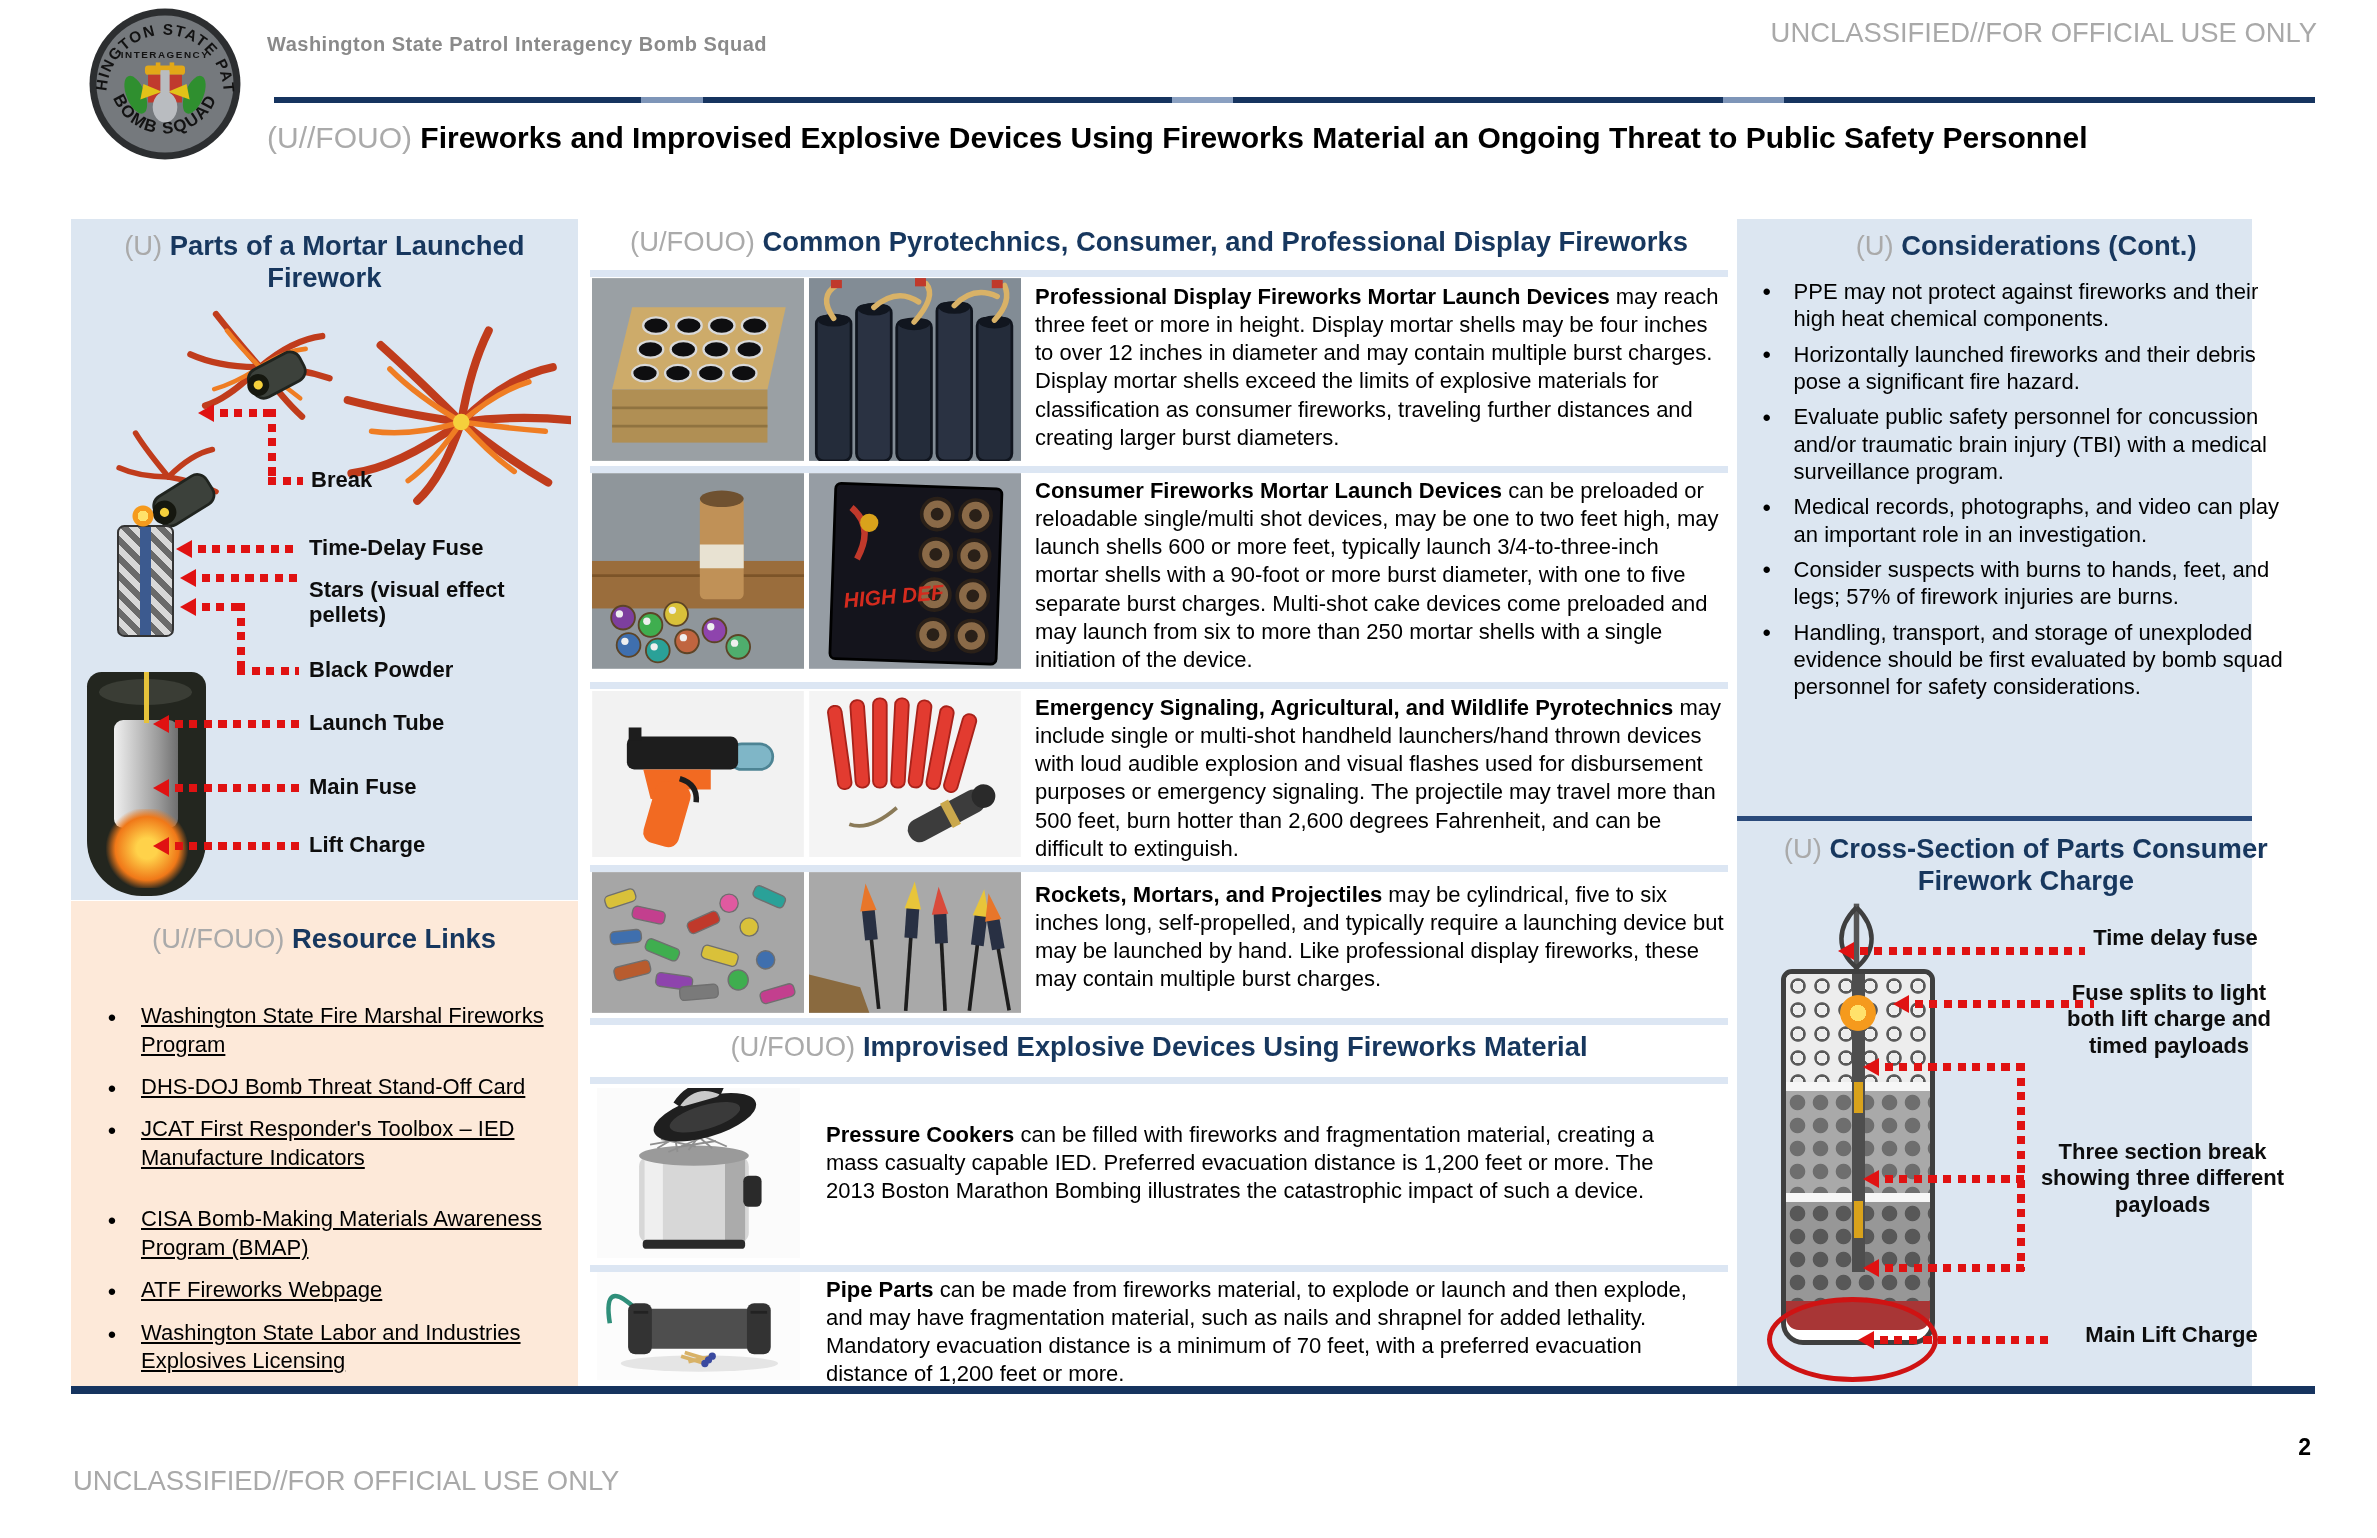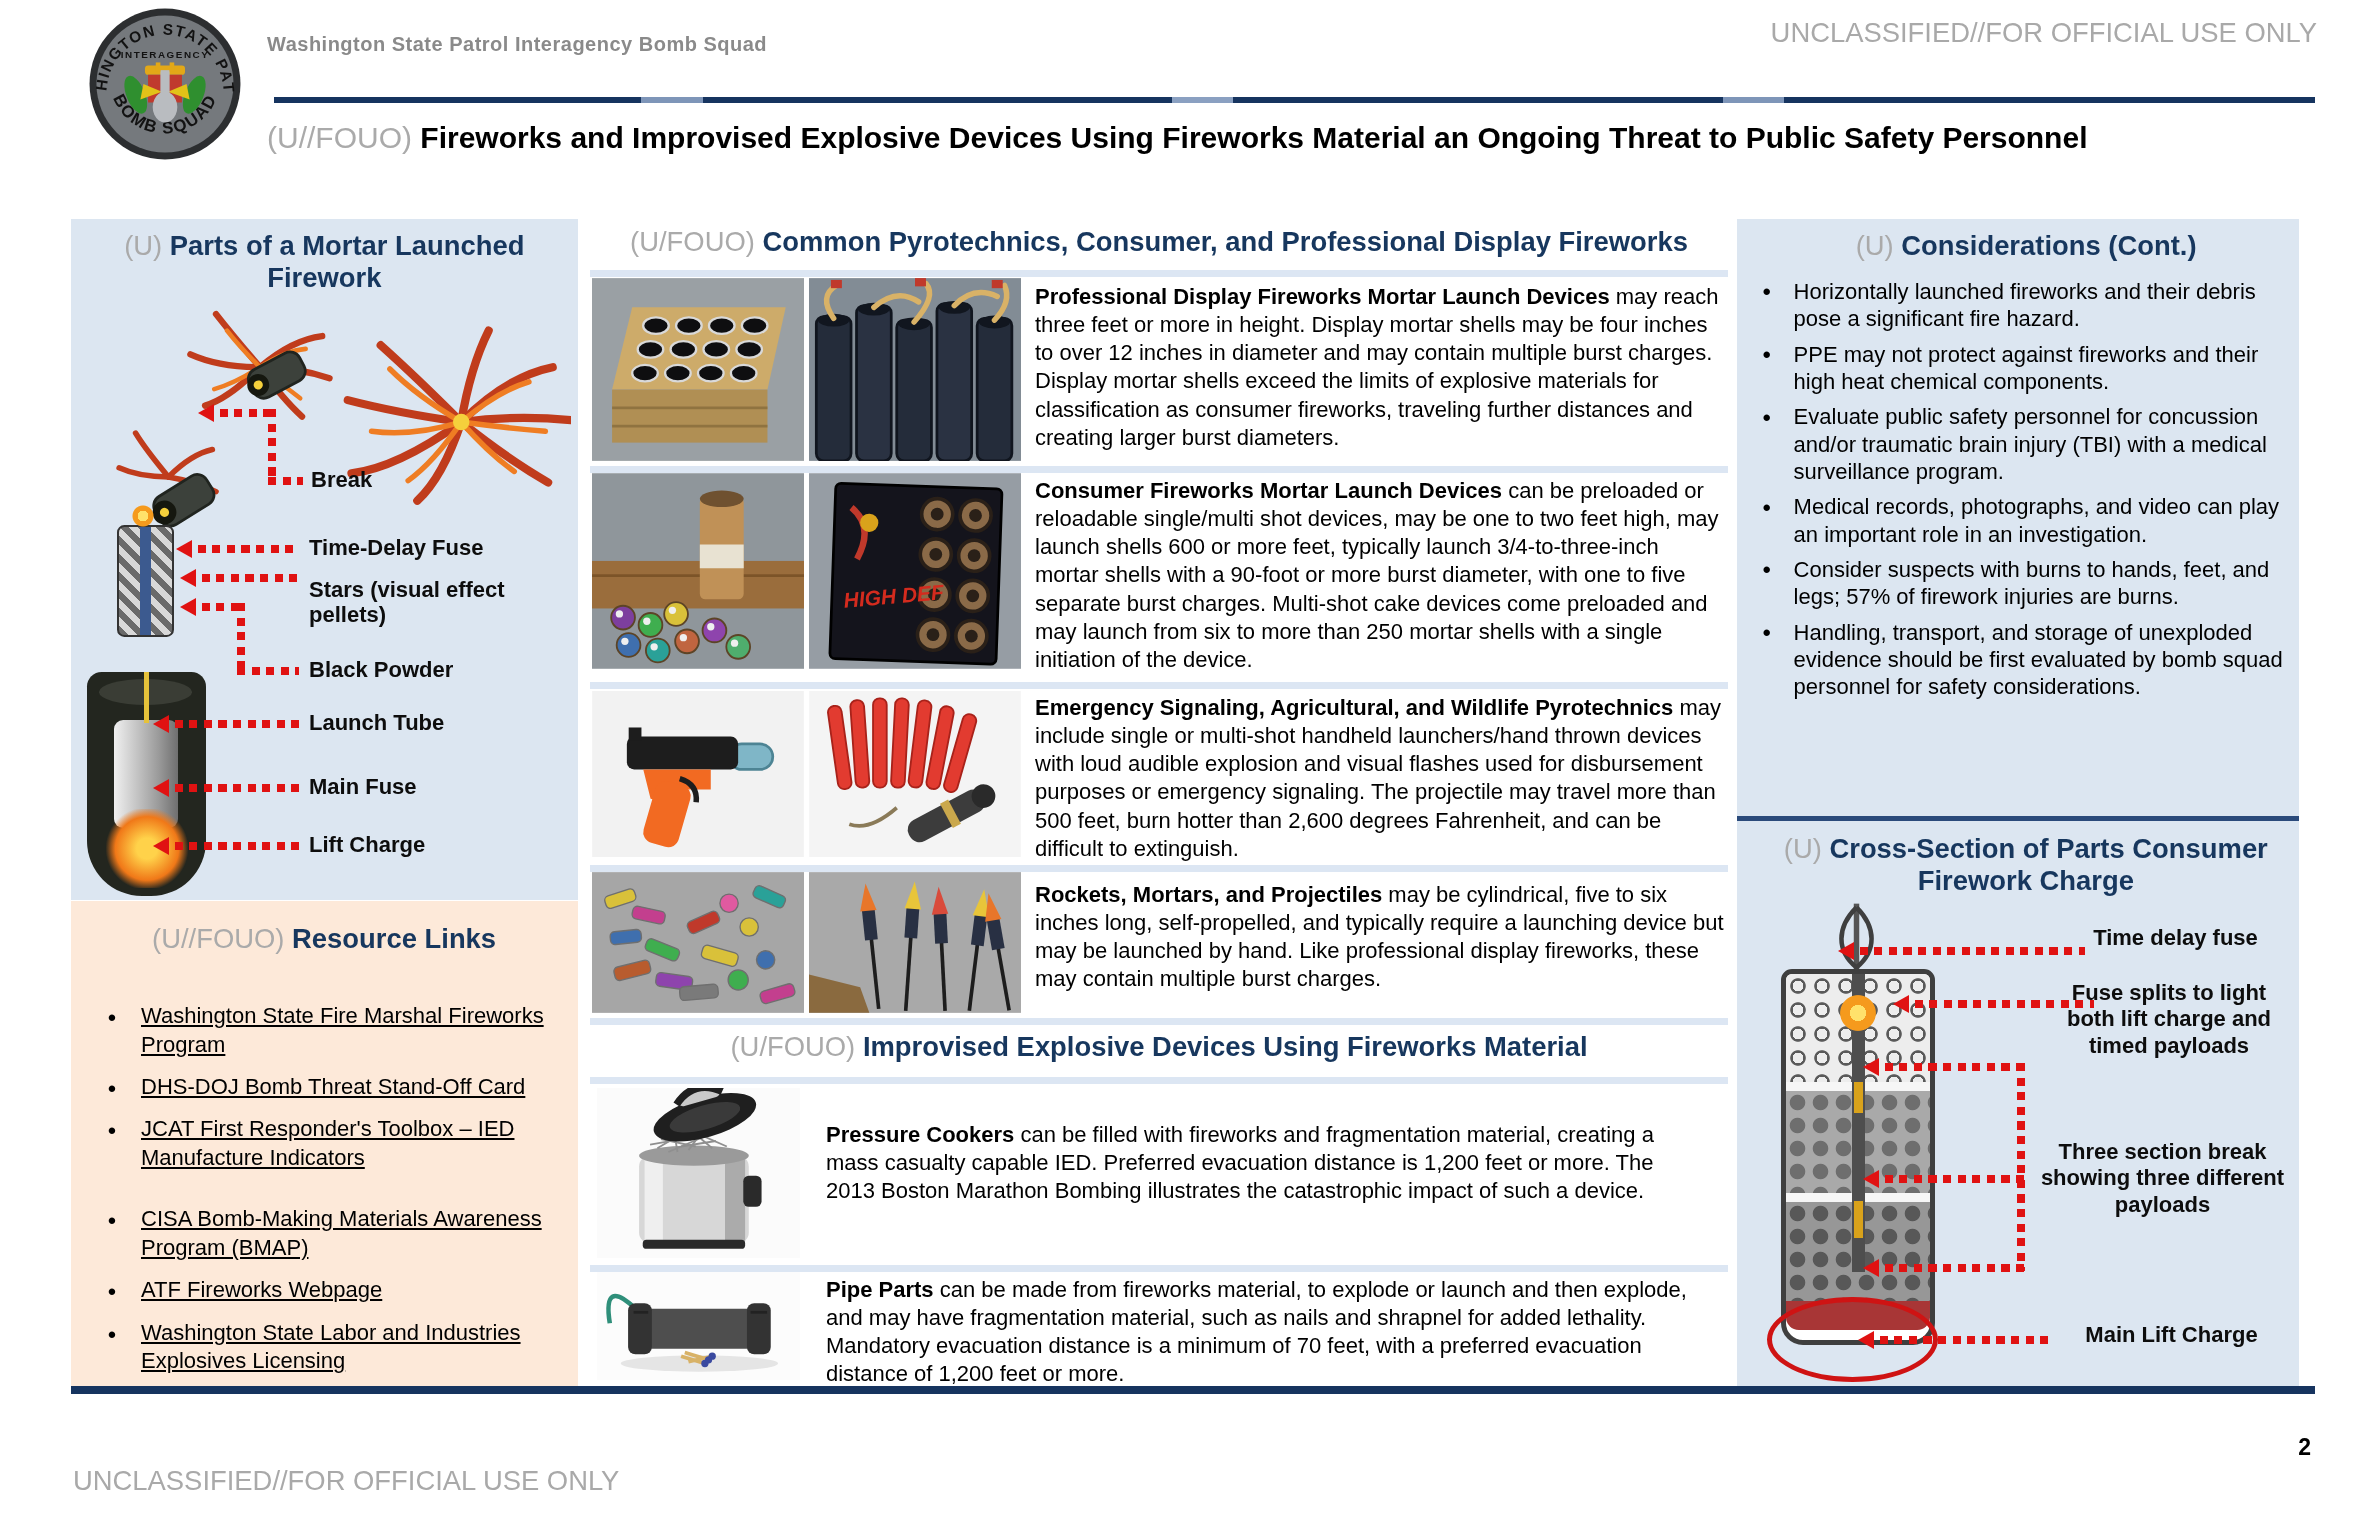--- a/index.html
+++ b/index.html
@@ -484,28 +484,28 @@
         <g fill="#3b4aa0">
             <circle cx="118" cy="100" r="4"></circle>
             <circle cx="126" cy="92" r="4"></circle>
             <circle cx="122" cy="96" r="4"></circle>
           </g>
       </svg>
     </div>
     <p class="mtext" style="left:236px;top:1057px;width:885px;"><b>Pipe Parts</b><span> can be made from fireworks material, to explode or launch and then explode, and may have fragmentation material, such as nails and shrapnel for added lethality. Mandatory evacuation distance is a minimum of 70 feet, with a preferred evacuation distance of 1,200 feet or more.</span></p>
   </div>
 
-  <div class="abs panel-blue" style="left:1737px;top:219px;width:562px;height:1167px;">
+  <div class="abs panel-blue" style="left:1737px;top:219px;width:515px;height:1167px;">
     <div class="abs sec-title" style="left:9.1px;top:11px;width:560px;">
       <span class="gray-mark">(U)</span>
       <span>Considerations (Cont.)</span>
     </div>
     <ul class="blist abs" style="left:14.6px;top:59px;width:549px;">
+      <li>PPE may not protect against fireworks and their high heat chemical components.</li>
       <li>Horizontally launched fireworks and their debris pose a significant fire hazard.</li>
-      <li>PPE may not protect against fireworks and their high heat chemical components.</li>
       <li>Evaluate public safety personnel for concussion and/or traumatic brain injury (TBI) with a medical surveillance program.</li>
       <li>Medical records, photographs, and video can play an important role in an investigation.</li>
       <li>Consider suspects with burns to hands, feet, and legs; 57% of firework injuries are burns.</li>
       <li>Handling, transport, and storage of unexploded evidence should be first evaluated by bomb squad personnel for safety considerations.</li>
     </ul>
 
     <div class="abs divider-navy" style="left:0;top:597px;width:100%;height:4.6px;"></div>
 
     <div class="abs sec-title" style="left:18.3px;top:614px;width:541px;">
       <span class="gray-mark">(U)</span>

